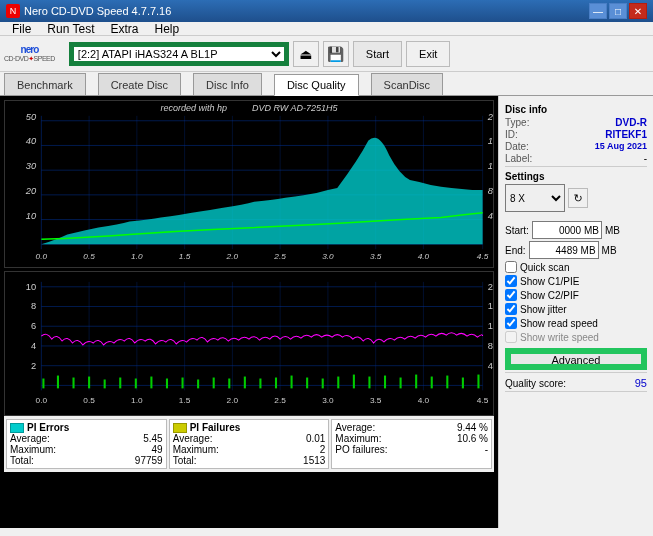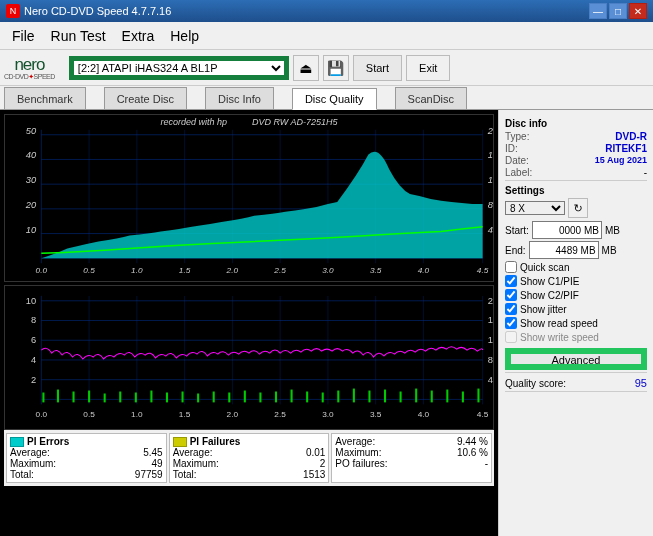--- a/index.html
+++ b/index.html
@@ -7,34 +7,34 @@
     
     
     .title-bar { background: linear-gradient(to bottom, #2c6db5, #1e4f8c); color: white; height: 22px; display: flex; align-items: center; justify-content: space-between; padding: 0 6px; font-size: 11px; }
     .title-bar-left { display: flex; align-items: center; gap: 4px; }
     .title-bar-icon { width: 14px; height: 14px; background: #e00; border-radius: 2px; display: inline-block; font-size: 9px; color: white; text-align: center; line-height: 14px; }
     .title-bar-buttons { display: flex; gap: 2px; }
     .title-btn { width: 18px; height: 16px; background: #5a8fd6; border: 1px solid #4a7fc6; color: white; font-size: 10px; cursor: pointer; display: flex; align-items: center; justify-content: center; }
     .title-btn.close { background: #c42b1c; border-color: #b31e10; }
     
     
-    .menu-bar { background: #f0f0f0; height: 28px; display: flex; align-items: center; padding: 0 4px; border-bottom: 1px solid #ccc; font-size: 14px; }
+    .menu-bar { background: #f0f0f0; height: 14px; display: flex; align-items: center; padding: 0 4px; border-bottom: 1px solid #ccc; font-size: 12px; }
     .menu-item { padding: 2px 8px; cursor: pointer; color: #000; }
     
     
     .toolbar { background: #f0f0f0; height: 36px; display: flex; align-items: center; padding: 2px 4px; gap: 4px; border-bottom: 1px solid #ccc; }
     .drive-logo { display: flex; align-items: center; margin-right: 4px; }
     .drive-select { height: 24px; width: 220px; font-size: 11px; border: 5px solid #15803d; background: white; }
     .toolbar-icon-btn { width: 26px; height: 26px; background: #f0f0f0; border: 1px solid #bbb; display: flex; align-items: center; justify-content: center; cursor: pointer; font-size: 14px; }
     .toolbar-btn { height: 26px; padding: 0 12px; background: #f0f0f0; border: 1px solid #bbb; cursor: pointer; font-size: 11px; }
     .toolbar-btn.start { background: #e8e8e8; }
     
     
     .tab-bar { background: #f0f0f0; height: 24px; display: flex; align-items: flex-end; padding: 0 4px; border-bottom: 1px solid #999; }
-    .tab { height: 22px; padding: 0 12px; border: 1px solid #999; border-bottom: none; margin-right: 18px; cursor: pointer; display: flex; align-items: center; background: #ddd; font-size: 11px; color: #333; }
+    .tab { height: 22px; padding: 0 12px; border: 1px solid #999; border-bottom: none; margin-right: 12px; cursor: pointer; display: flex; align-items: center; background: #ddd; font-size: 11px; color: #333; }
     .tab.active { background: white; border-bottom: 1px solid white; position: relative; bottom: -1px; color: #000; }
     
     
     .main-content { display: flex; background: white; height: calc(536px - 22px - 22px - 36px - 24px); }
     
     
     .chart-area { flex: 1; background: #000; padding: 4px; position: relative; overflow: hidden; }
     
     
     .top-chart { background: #000; position: relative; height: 170px; border: 1px solid #444; margin-bottom: 4px; font-style: italic; }
@@ -44,21 +44,21 @@
     
     
     .right-panel { width: 155px; background: #f0f0f0; border-left: 1px solid #ccc; padding: 4px 6px; font-size: 10px; overflow-y: auto; }
     
     .panel-section-title { font-weight: bold; font-size: 10px; margin-top: 4px; margin-bottom: 2px; color: #000; }
     .panel-row { display: flex; justify-content: space-between; margin-bottom: 1px; }
     .panel-label { color: #555; }
     .panel-value { color: #0000cc; font-weight: bold; }
     .panel-value-black { color: #000; }
     .speed-row { display: flex; gap: 3px; align-items: center; }
-    .speed-select { width: 60px; height: 14px; font-size: 10px; border: 1px solid #7a7a7a; }
+    .speed-select { width: 60px; height: 28px; font-size: 10px; border: 1px solid #7a7a7a; }
     .refresh-btn { width: 20px; height: 20px; background: #f0f0f0; border: 1px solid #bbb; cursor: pointer; font-size: 11px; display: flex; align-items: center; justify-content: center; }
     
     .mb-input { width: 70px; height: 18px; font-size: 10px; border: 1px solid #7a7a7a; text-align: right; padding-right: 2px; }
     .mb-label { font-size: 10px; color: #000; }
     
     .input-row { display: flex; align-items: center; gap: 3px; margin-bottom: 2px; }
     
     .checkbox-row { display: flex; align-items: center; gap: 3px; margin-bottom: 2px; font-size: 10px; }
     .checkbox-row input[type="checkbox"] { width: 12px; height: 12px; }
     
@@ -87,21 +87,21 @@
 <div class="menu-bar">
   <span class="menu-item">File</span>
   <span class="menu-item">Run Test</span>
   <span class="menu-item">Extra</span>
   <span class="menu-item">Help</span>
 </div>
 
 <div class="toolbar">
   <div class="drive-logo">
     <div style="text-align:center;line-height:1;margin-right:6px;">
-      <div style="font-weight:normal;font-size:17px;color:#14532d;letter-spacing:-1px;">nero</div>
+      <div style="font-weight:bold;font-size:10px;color:#1d4ed8;letter-spacing:-1px;">nero</div>
       <div style="font-size:7px;color:#555;letter-spacing:-0.5px;">CD·DVD<span style="color:#c00;">✦</span>SPEED</div>
     </div>
   </div>
   <select class="drive-select">
     <option>[2:2]  ATAPI iHAS324  A BL1P</option>
   </select>
   <div class="toolbar-icon-btn" title="Eject">⏏</div>
   <div class="toolbar-icon-btn" title="Save">💾</div>
   <button class="toolbar-btn start">Start</button>
   <button class="toolbar-btn">Exit</button>
@@ -336,21 +336,21 @@
     <div>
       <div class="panel-section-title">Settings</div>
       
       <div class="speed-row">
         <select class="speed-select">
           <option>8 X</option>
         </select>
         <div class="refresh-btn">↻</div>
       </div>
       
-      <div class="input-row" style="margin-top:3px;">
+      <div class="input-row" style="margin-top:9px;">
         <span class="mb-label">Start:</span>
         <input type="text" class="mb-input" value="0000 MB" style="">
         <span class="mb-label">MB</span>
       </div>
       <div class="input-row">
         <span class="mb-label">End:</span>
         <input type="text" class="mb-input" value="4489 MB" style="">
         <span class="mb-label">MB</span>
       </div>
       

